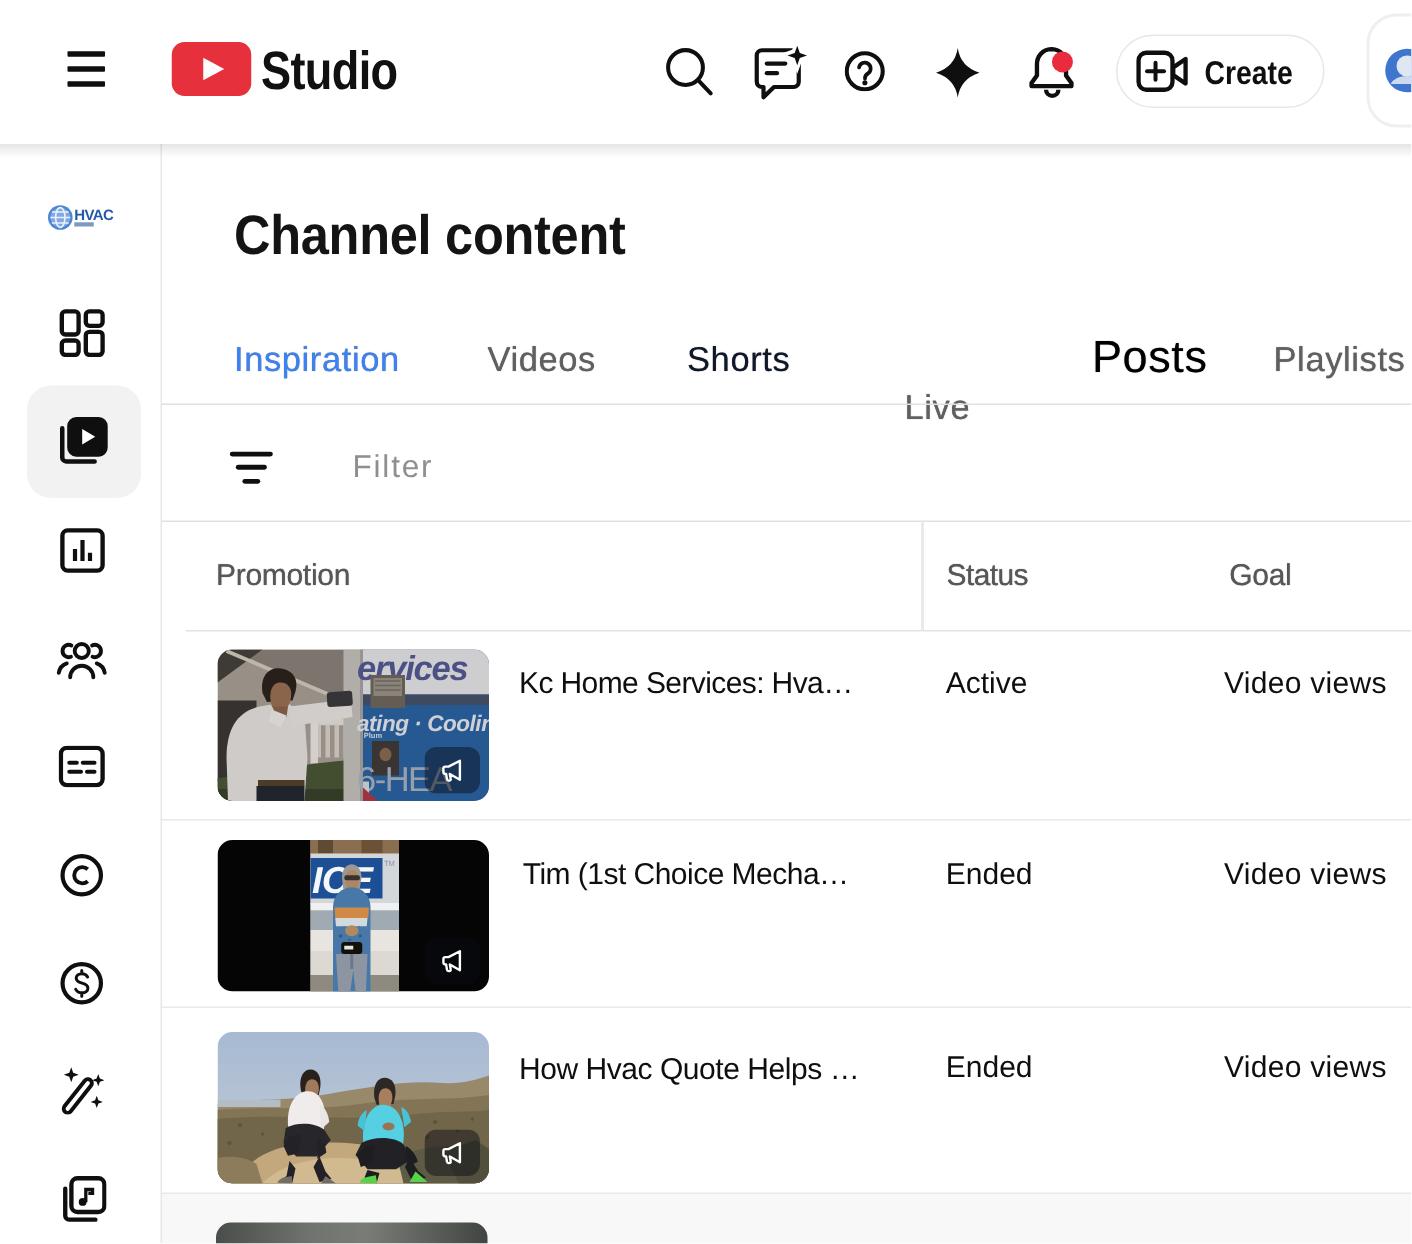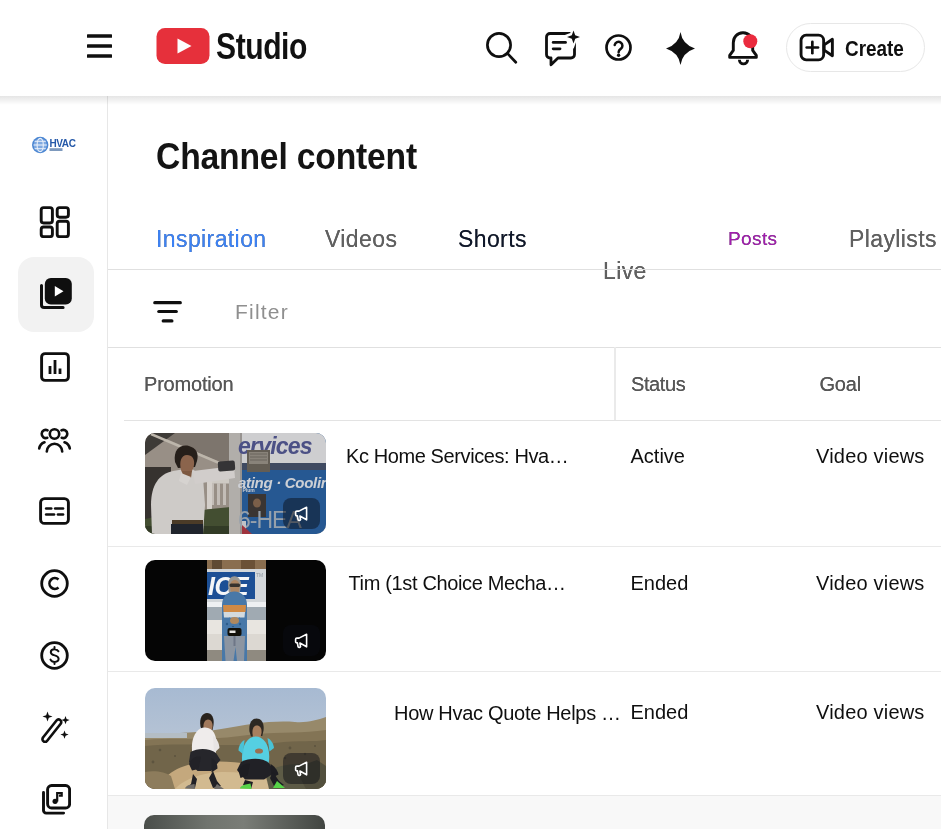--- a/index.html
+++ b/index.html
@@ -3,21 +3,21 @@
 <meta charset="utf-8">
 <style>
   * { margin:0; padding:0; box-sizing:border-box; }
   html,body { width:941px; height:829px; background:#fff; overflow:hidden; }
   body { font-family:"Liberation Sans", sans-serif; position:relative; color:#0f0f0f; }
   .abs { position:absolute; }
 </style>
 </head>
 <body>
 
-<div class="abs" id="topbar" style="left:0;top:0;width:778px;height:96px;background:#fff;z-index:5;margin-left:42px;">
+<div class="abs" id="topbar" style="left:0;top:0;width:778px;height:96px;background:#fff;z-index:5;">
 
   <svg class="abs" style="left:44px;top:33px;" width="27" height="28" viewBox="0 0 27 28">
     <g fill="#0f0f0f">
       <rect x="1" y="1.2" width="25" height="3.6" rx="0.6"></rect>
       <rect x="1" y="11.2" width="25" height="3.6" rx="0.6"></rect>
       <rect x="1" y="21.2" width="25" height="3.6" rx="0.6"></rect>
     </g>
   </svg>
 
   <svg class="abs" style="left:114px;top:27px;" width="54" height="38" viewBox="0 0 54 38">
@@ -156,21 +156,21 @@
   <path d="M17.2 17.5 v-8.5 h4.5 v2.6 h-2.8" fill="none" stroke="#0f0f0f" stroke-width="2.2"></path>
   <circle cx="15.1" cy="17.3" r="2.6" fill="#0f0f0f"></circle>
 </svg>
 
 <div class="abs" id="title" style="left:156px;top:135.5px;font-size:37px;font-weight:700;color:#141414;letter-spacing:-0.2px;transform:scaleX(0.91);transform-origin:0 0;">Channel content</div>
 
 <div class="abs tab" style="left:156px;top:225.5px;font-size:23px;color:#3b82f6;letter-spacing:0.4px;line-height:26px;text-shadow:0 0 0.6px #606060;">Inspiration</div>
 <div class="abs tab" style="left:325px;top:225.5px;font-size:23px;color:#606060;letter-spacing:0.4px;line-height:26px;text-shadow:0 0 0.6px #606060;">Videos</div>
 <div class="abs tab" style="left:458px;top:225.5px;font-size:23px;color:#0f172a;letter-spacing:0.4px;line-height:26px;text-shadow:0 0 0.6px #606060;">Shorts</div>
 <div class="abs tab" style="left:603px;top:225.5px;font-size:23px;color:#606060;letter-spacing:0.4px;line-height:26px;text-shadow:0 0 0.6px #606060;margin-top:32px;">Live</div>
-<div class="abs tab" style="left:728px;top:225.5px;font-size:19px;color:#a21caf;letter-spacing:0.4px;line-height:26px;text-shadow:0 0 0.6px #606060;">Posts</div>
+<div class="abs tab" style="left:728px;top:225.5px;font-size:30px;color:#000000;letter-spacing:0.4px;line-height:26px;text-shadow:0 0 0.6px #606060;">Posts</div>
 <div class="abs tab" style="left:849px;top:225.5px;font-size:23px;color:#606060;letter-spacing:0.4px;line-height:26px;text-shadow:0 0 0.6px #606060;">Playlists</div>
 
 <div class="abs" style="left:108px;top:269px;width:833px;height:1px;background:#e0e0e0;"></div>
 
 <svg class="abs" style="left:152px;top:299.5px;" width="32" height="24" viewBox="0 0 32 24">
   <g stroke="#0f0f0f" stroke-width="3.2" stroke-linecap="round">
     <line x1="2.8" y1="2.7" x2="28.3" y2="2.7"></line>
     <line x1="6.8" y1="11.5" x2="24.3" y2="11.5"></line>
     <line x1="11.2" y1="20.9" x2="19.9" y2="20.9"></line>
   </g>
@@ -188,21 +188,21 @@
 <div class="abs" style="left:346px;top:445px;font-size:20px;line-height:23px;letter-spacing:-0.4px;color:#0f0f0f;">Kc Home Services: Hva…</div>
 <div class="abs" style="left:630.5px;top:445px;font-size:20px;line-height:23px;letter-spacing:0px;color:#0f0f0f;">Active</div>
 <div class="abs" style="left:816px;top:445px;font-size:20px;line-height:23px;letter-spacing:0.2px;color:#0f0f0f;">Video views</div>
 <div class="abs" style="left:108px;top:546px;width:833px;height:1px;background:#e9e9e9;"></div>
 
 <div class="abs" style="left:348.5px;top:571.5px;font-size:20px;line-height:23px;letter-spacing:-0.35px;color:#0f0f0f;">Tim (1st Choice Mecha…</div>
 <div class="abs" style="left:630.5px;top:571.5px;font-size:20px;line-height:23px;letter-spacing:0px;color:#0f0f0f;">Ended</div>
 <div class="abs" style="left:816px;top:571.5px;font-size:20px;line-height:23px;letter-spacing:0.2px;color:#0f0f0f;">Video views</div>
 <div class="abs" style="left:108px;top:671px;width:833px;height:1px;background:#e9e9e9;"></div>
 
-<div class="abs" style="left:346px;top:702px;font-size:20px;line-height:23px;letter-spacing:-0.3px;color:#0f0f0f;margin-left:48px;">How Hvac Quote Helps …</div>
+<div class="abs" style="left:346px;top:702px;font-size:20px;line-height:23px;letter-spacing:-0.3px;color:#0f0f0f;">How Hvac Quote Helps …</div>
 <div class="abs" style="left:630.5px;top:700.5px;font-size:20px;line-height:23px;letter-spacing:0px;color:#0f0f0f;">Ended</div>
 <div class="abs" style="left:816px;top:700.5px;font-size:20px;line-height:23px;letter-spacing:0.2px;color:#0f0f0f;">Video views</div>
 <div class="abs" style="left:108px;top:794.5px;width:833px;height:1px;background:#e9e9e9;"></div>
 
 <div class="abs" style="left:108px;top:795.5px;width:833px;height:34px;background:#f8f8f8;"></div>
 <div class="abs" style="left:144px;top:815px;width:181px;height:14px;border-radius:10px 10px 0 0;background:linear-gradient(90deg,#4a4e4a,#70746e 35%,#7a7d77 55%,#414541);"></div>
 
 <svg class="abs" style="left:144.5px;top:432.5px;border-radius:10px;overflow:hidden;" width="181" height="101" viewBox="0 0 181 101">
   <rect width="181" height="101" fill="#aba298"></rect>
   <polygon points="8,0 97,0 97,14 86,34" fill="#8d847b"></polygon>

